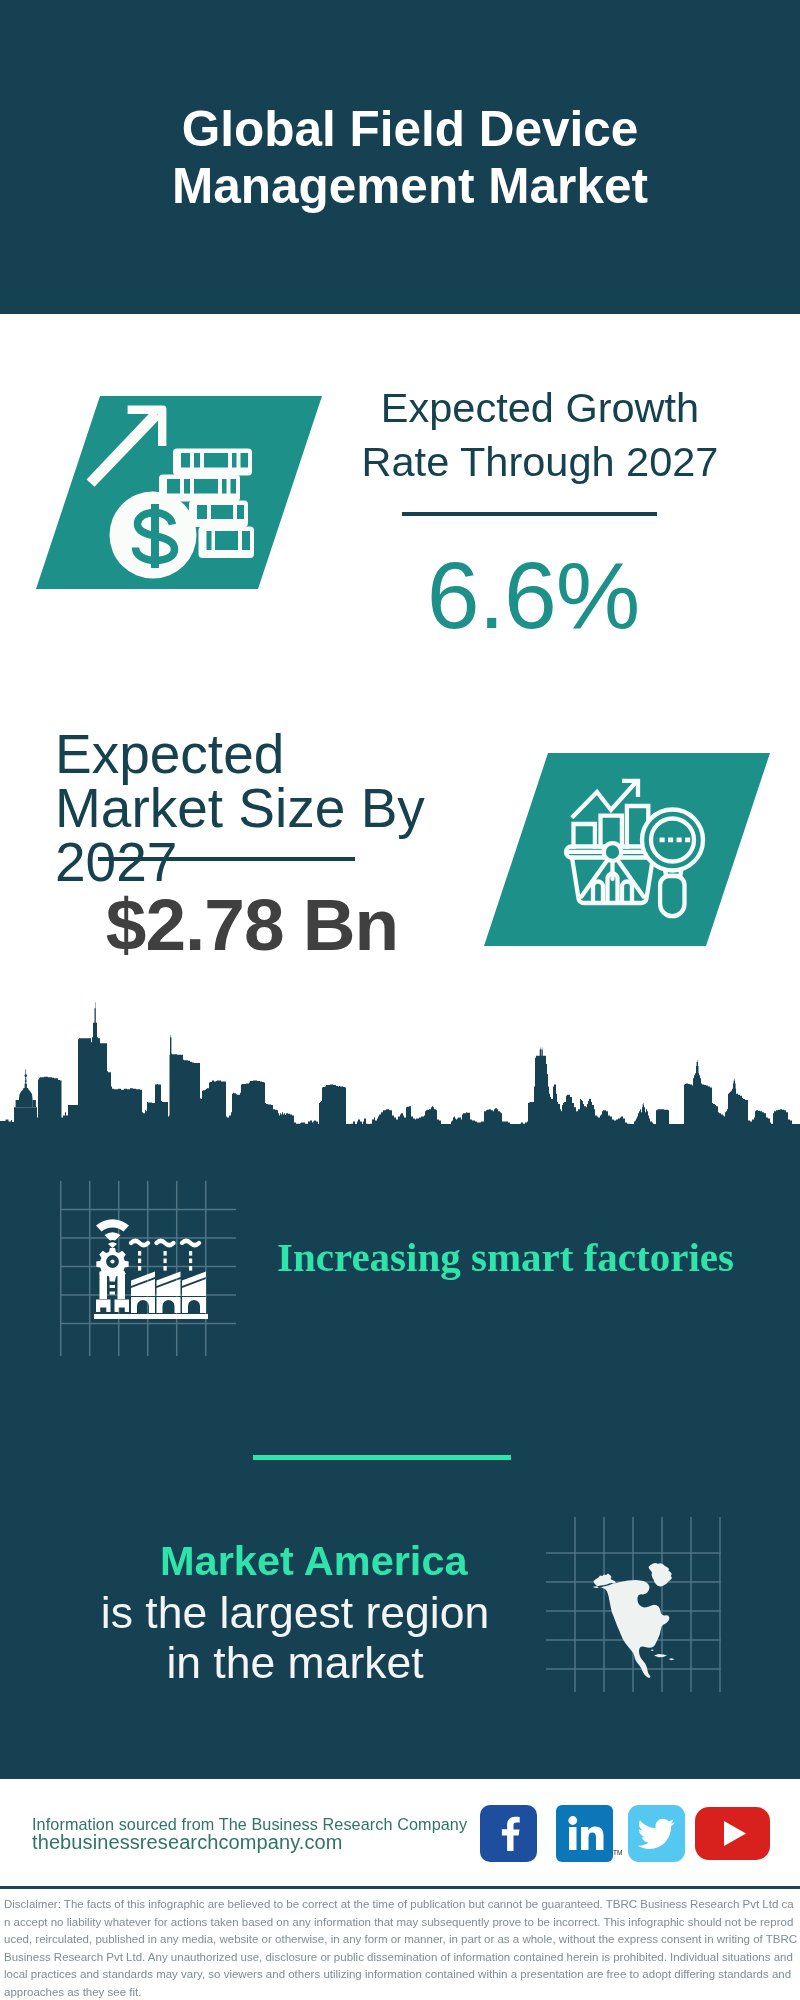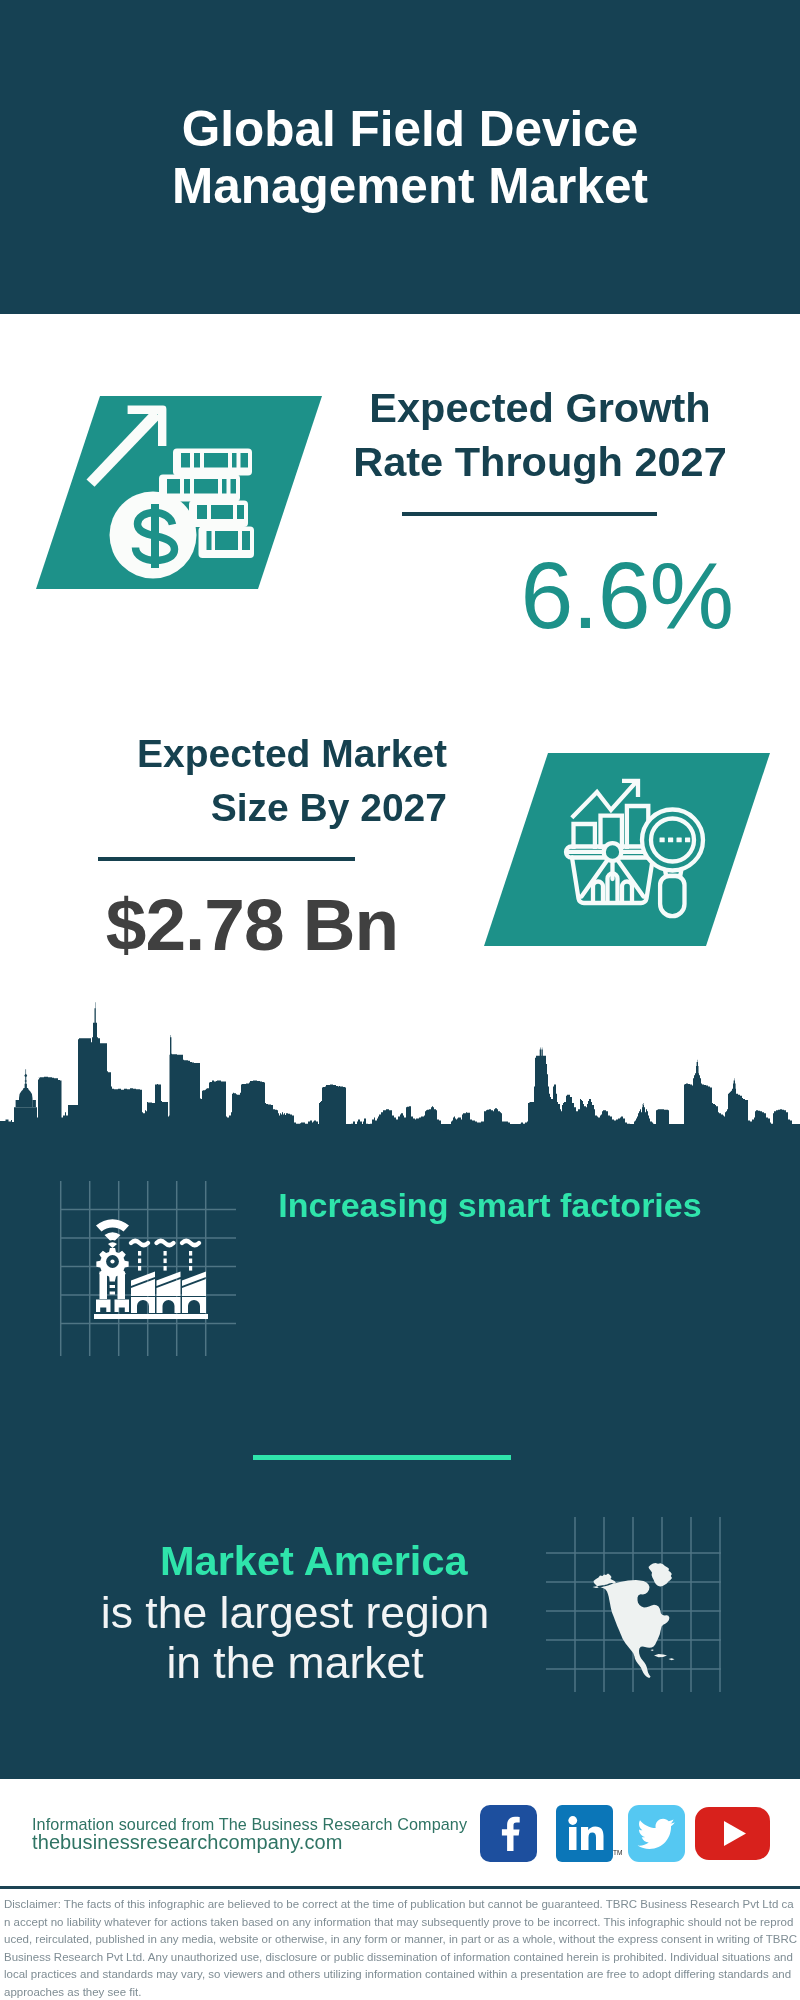--- a/index.html
+++ b/index.html
@@ -11,38 +11,38 @@
   .header .title{position:absolute;left:160px;top:100px;width:500px;margin:0;text-align:center;
     color:#ffffff;font-size:49.5px;font-weight:700;line-height:57px;letter-spacing:0px;}
 
   
   .white{position:absolute;left:0;top:314px;width:800px;height:821px;background:#ffffff;}
 
   .para{position:absolute;}
 
   
   .s1-label{position:absolute;left:344px;top:381px;width:392px;text-align:center;
-    color:#16414f;font-size:41.5px;font-weight:700;line-height:54px;}
+    color:#16414f;font-size:41.5px;font-weight:400;line-height:54px;}
   .s1-rule{position:absolute;left:402px;top:512px;width:255px;height:4px;background:#16414f;}
-  .s1-value{position:absolute;left:333px;top:545px;width:400px;text-align:right;
+  .s1-value{position:absolute;left:333px;top:545px;width:400px;text-align:center;
     color:#1d9189;font-size:95px;font-weight:400;line-height:100px;letter-spacing:-1px;}
 
   
-  .s2-label{position:absolute;left:55px;top:727px;width:392px;text-align:right;
-    color:#16414f;font-size:39px;font-weight:700;line-height:54px;}
+  .s2-label{position:absolute;left:55px;top:727px;width:392px;text-align:left;
+    color:#16414f;font-size:55px;font-weight:400;line-height:54px;}
   .s2-rule{position:absolute;left:98px;top:857px;width:257px;height:4px;background:#16414f;}
   .s2-value{position:absolute;left:52px;top:880px;width:400px;text-align:center;
     color:#404040;font-size:73px;font-weight:700;line-height:90px;letter-spacing:-1px;}
 
   
   .dark{position:absolute;left:0;top:1124px;width:800px;height:655px;background:#164153;}
   .skyline{position:absolute;left:0;top:996px;width:800px;height:140px;display:block;}
 
-  .driver-title{position:absolute;left:277px;top:1185px;width:426px;text-align:center;
-    color:#2fe4ab;font-size:34px;font-weight:700;line-height:40px;white-space:nowrap;}
+  .driver-title{position:absolute;left:277px;top:1237px;width:426px;text-align:center;
+    color:#2fe4ab;font-size:41px;font-weight:700;line-height:40px;white-space:nowrap;font-family:Liberation Serif, serif;}
   .driver-sub{position:absolute;left:290px;top:1220px;width:410px;text-align:center;
     color:#f2f4f5;font-size:37px;font-weight:400;line-height:44px;}
 
   .mid-rule{position:absolute;left:253px;top:1455px;width:258px;height:5px;background:#2fe4ab;}
 
   .region-title{position:absolute;left:160px;top:1536px;width:284px;text-align:center;
     color:#2fe4ab;font-size:41.5px;font-weight:700;line-height:50px;white-space:nowrap;}
   .region-sub{position:absolute;left:97px;top:1588px;width:396px;text-align:center;
     color:#f2f4f5;font-size:44.5px;font-weight:400;line-height:50px;}
 

